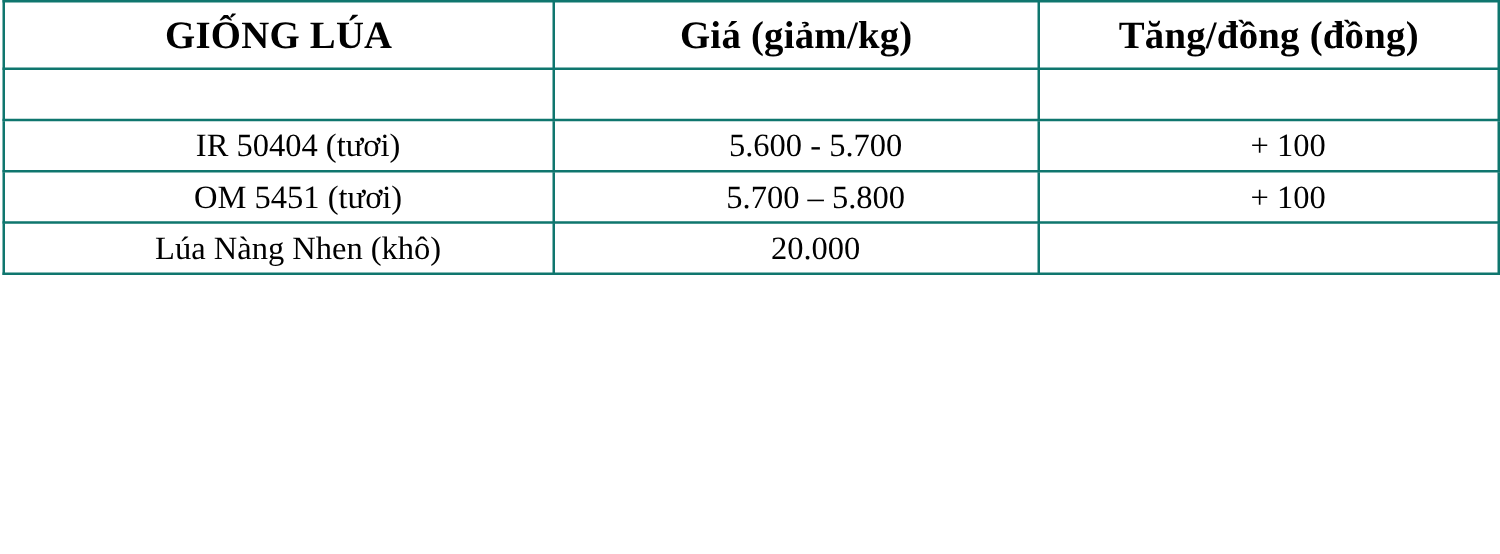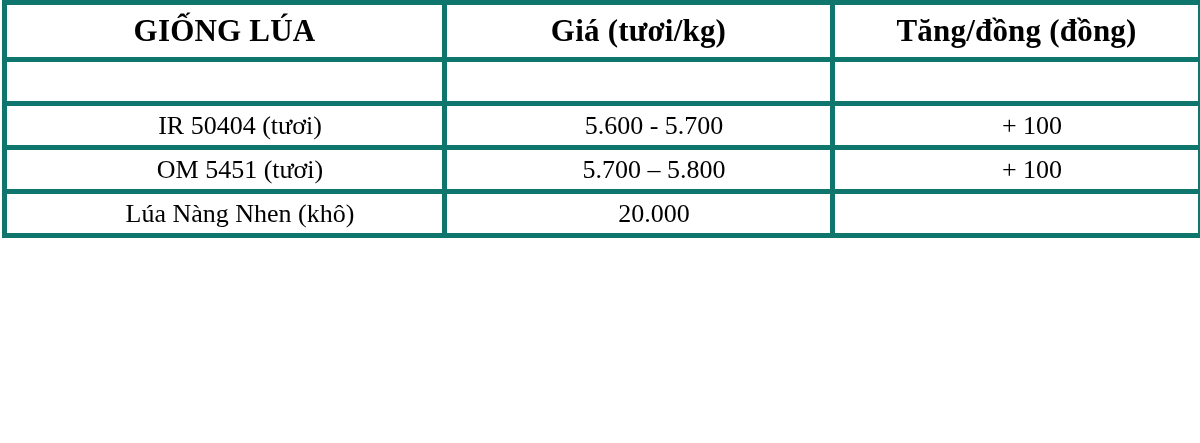--- a/index.html
+++ b/index.html
@@ -19,21 +19,21 @@
     table-layout: fixed;
     width: 1196px;
     margin: 0 0 0 2px;
   }
   .price-table col.c-name { width: 440px; }
   .price-table col.c-price { width: 388px; }
   .price-table col.c-delta { width: 368px; }
 
   .price-table th,
   .price-table td {
-    border: 5px solid #0f766e;
+    border: 2px solid #0f766e;
     text-align: center;
     vertical-align: middle;
     padding: 0;
   }
   .price-table thead th {
     font-weight: bold;
     font-size: 31px;
     height: 52px;
     line-height: 1.1;
     letter-spacing: 0.2px;
@@ -57,21 +57,21 @@
 
 <table class="price-table">
   <colgroup>
     <col class="c-name">
     <col class="c-price">
     <col class="c-delta">
   </colgroup>
   <thead>
     <tr>
       <th>GIỐNG LÚA</th>
-      <th>Giá (tươi/kg)</th>
+      <th>Giá (giảm/kg)</th>
       <th>Tăng/đồng (đồng)</th>
     </tr>
   </thead>
   <tbody>
     <tr class="spacer-row">
       <td class="cell-empty"></td>
       <td class="cell-empty"></td>
       <td class="cell-empty"></td>
     </tr>
     <tr>

